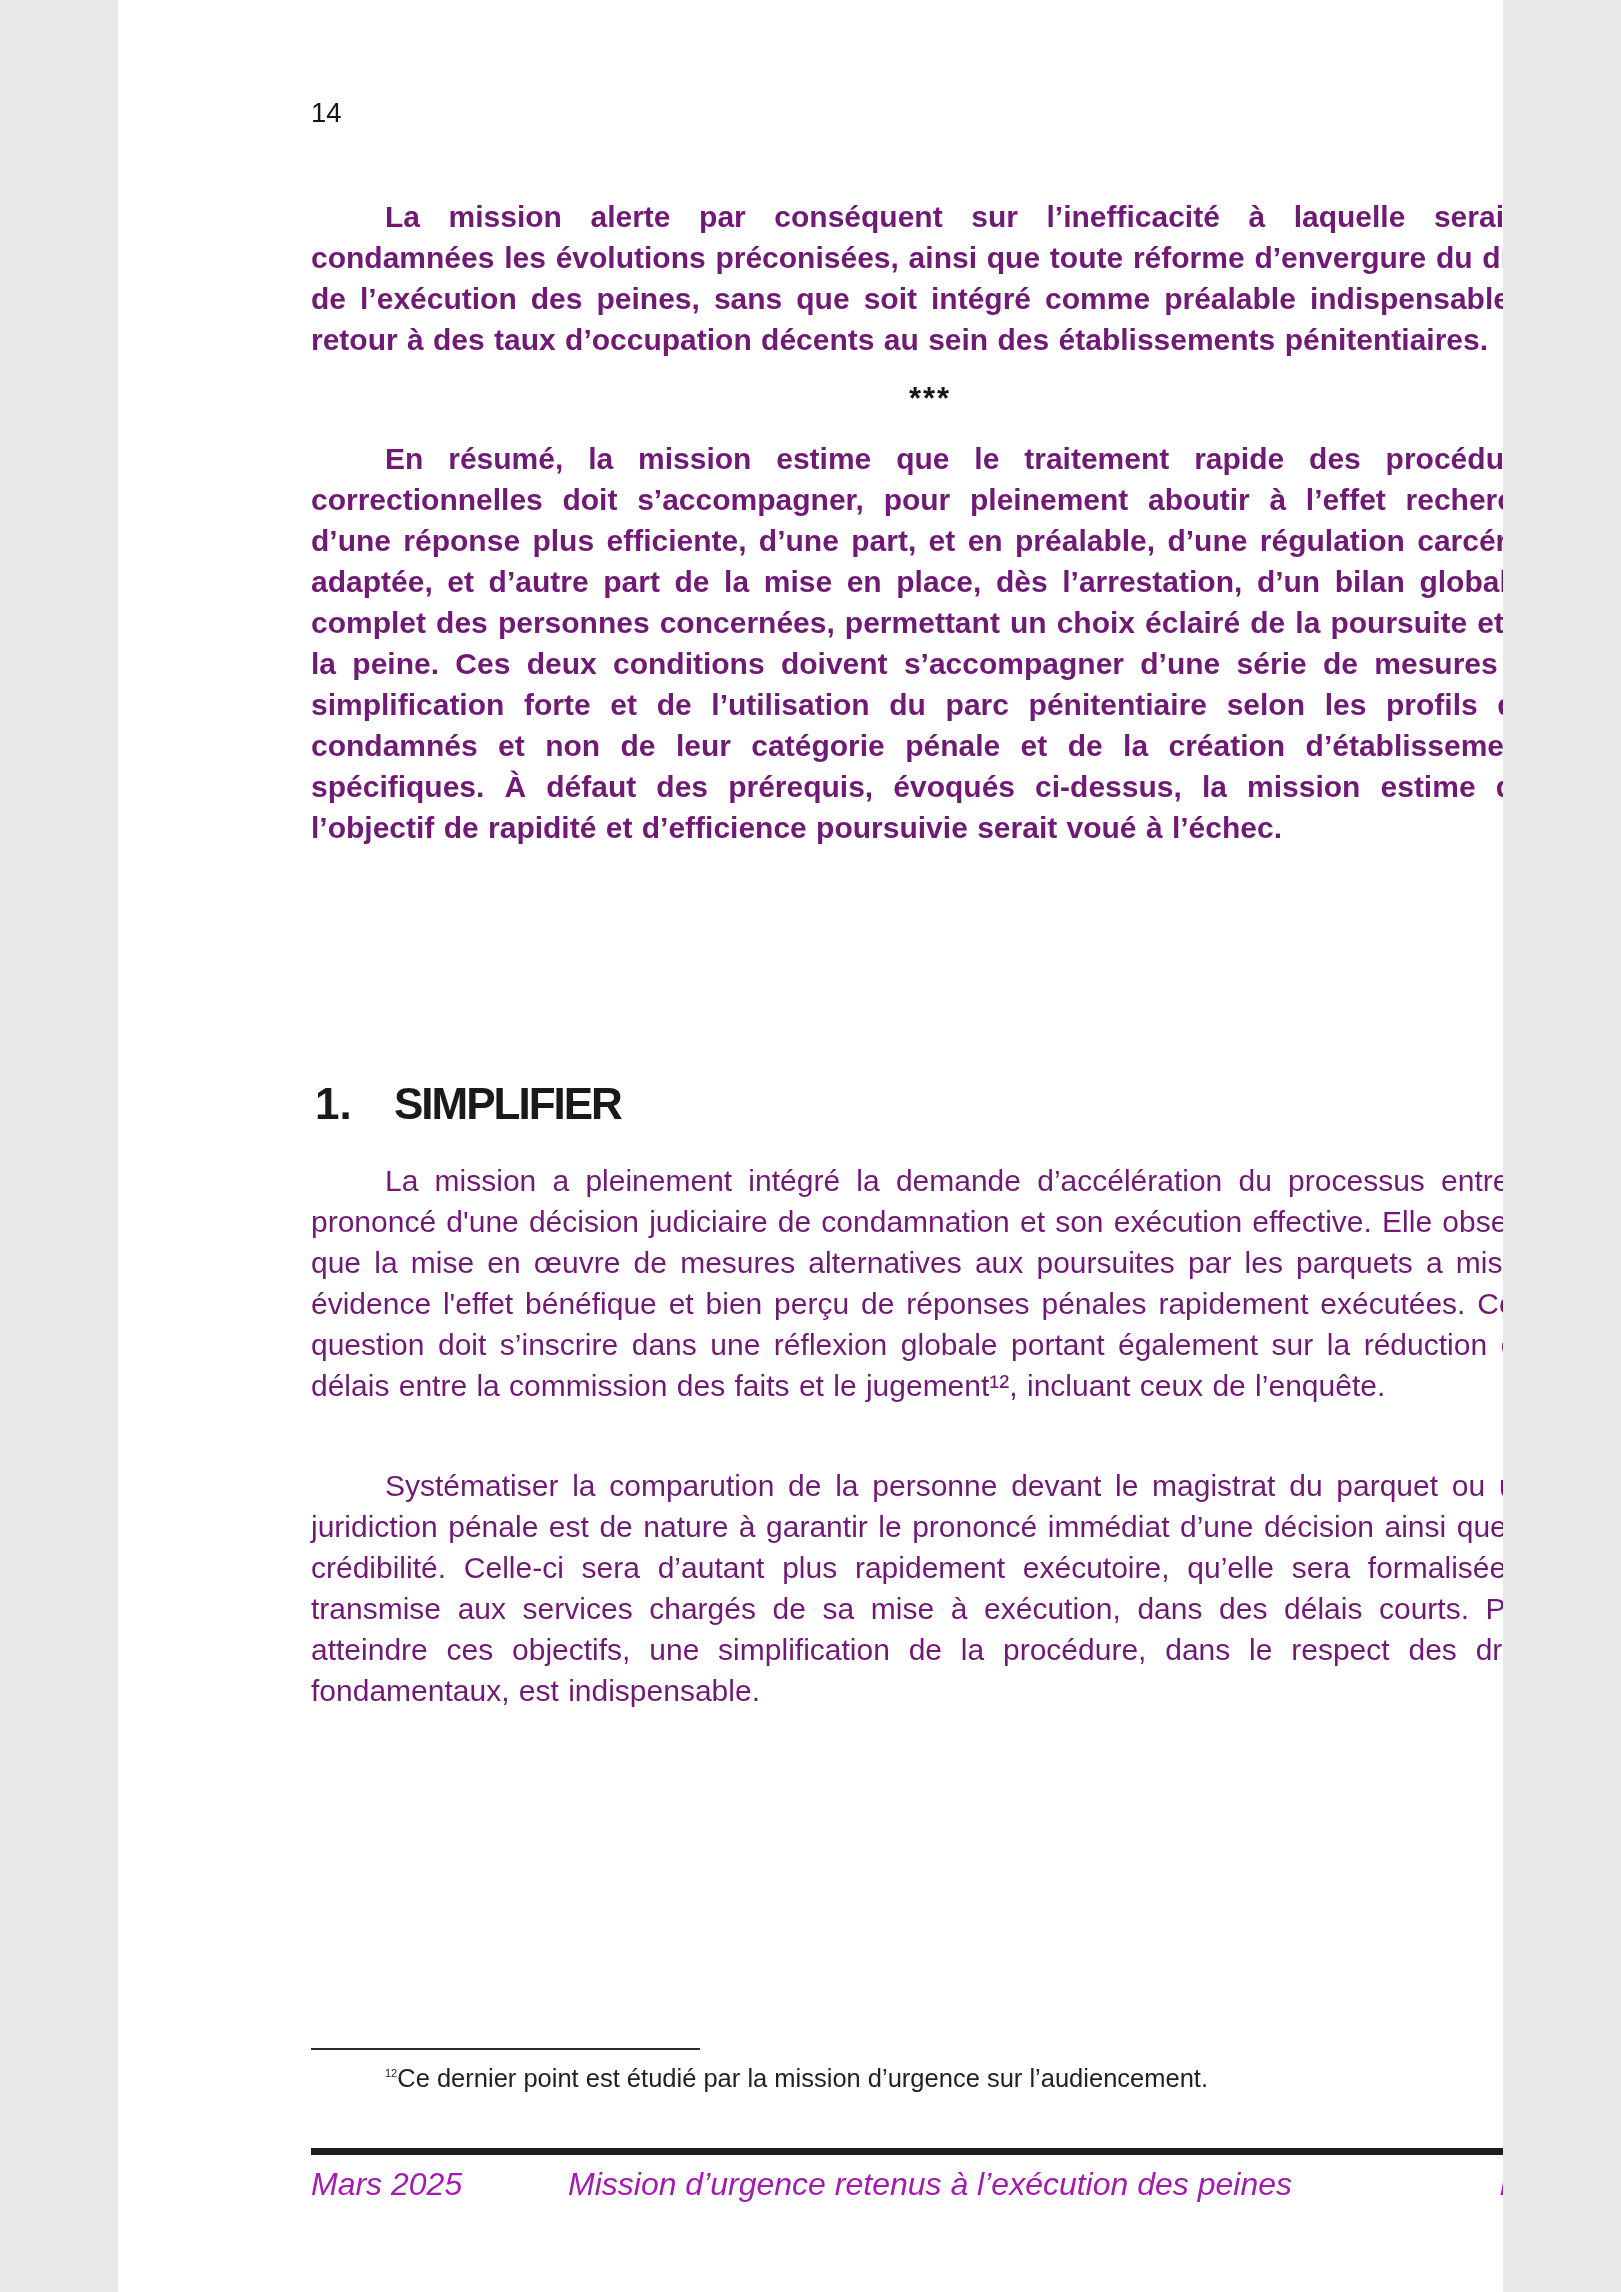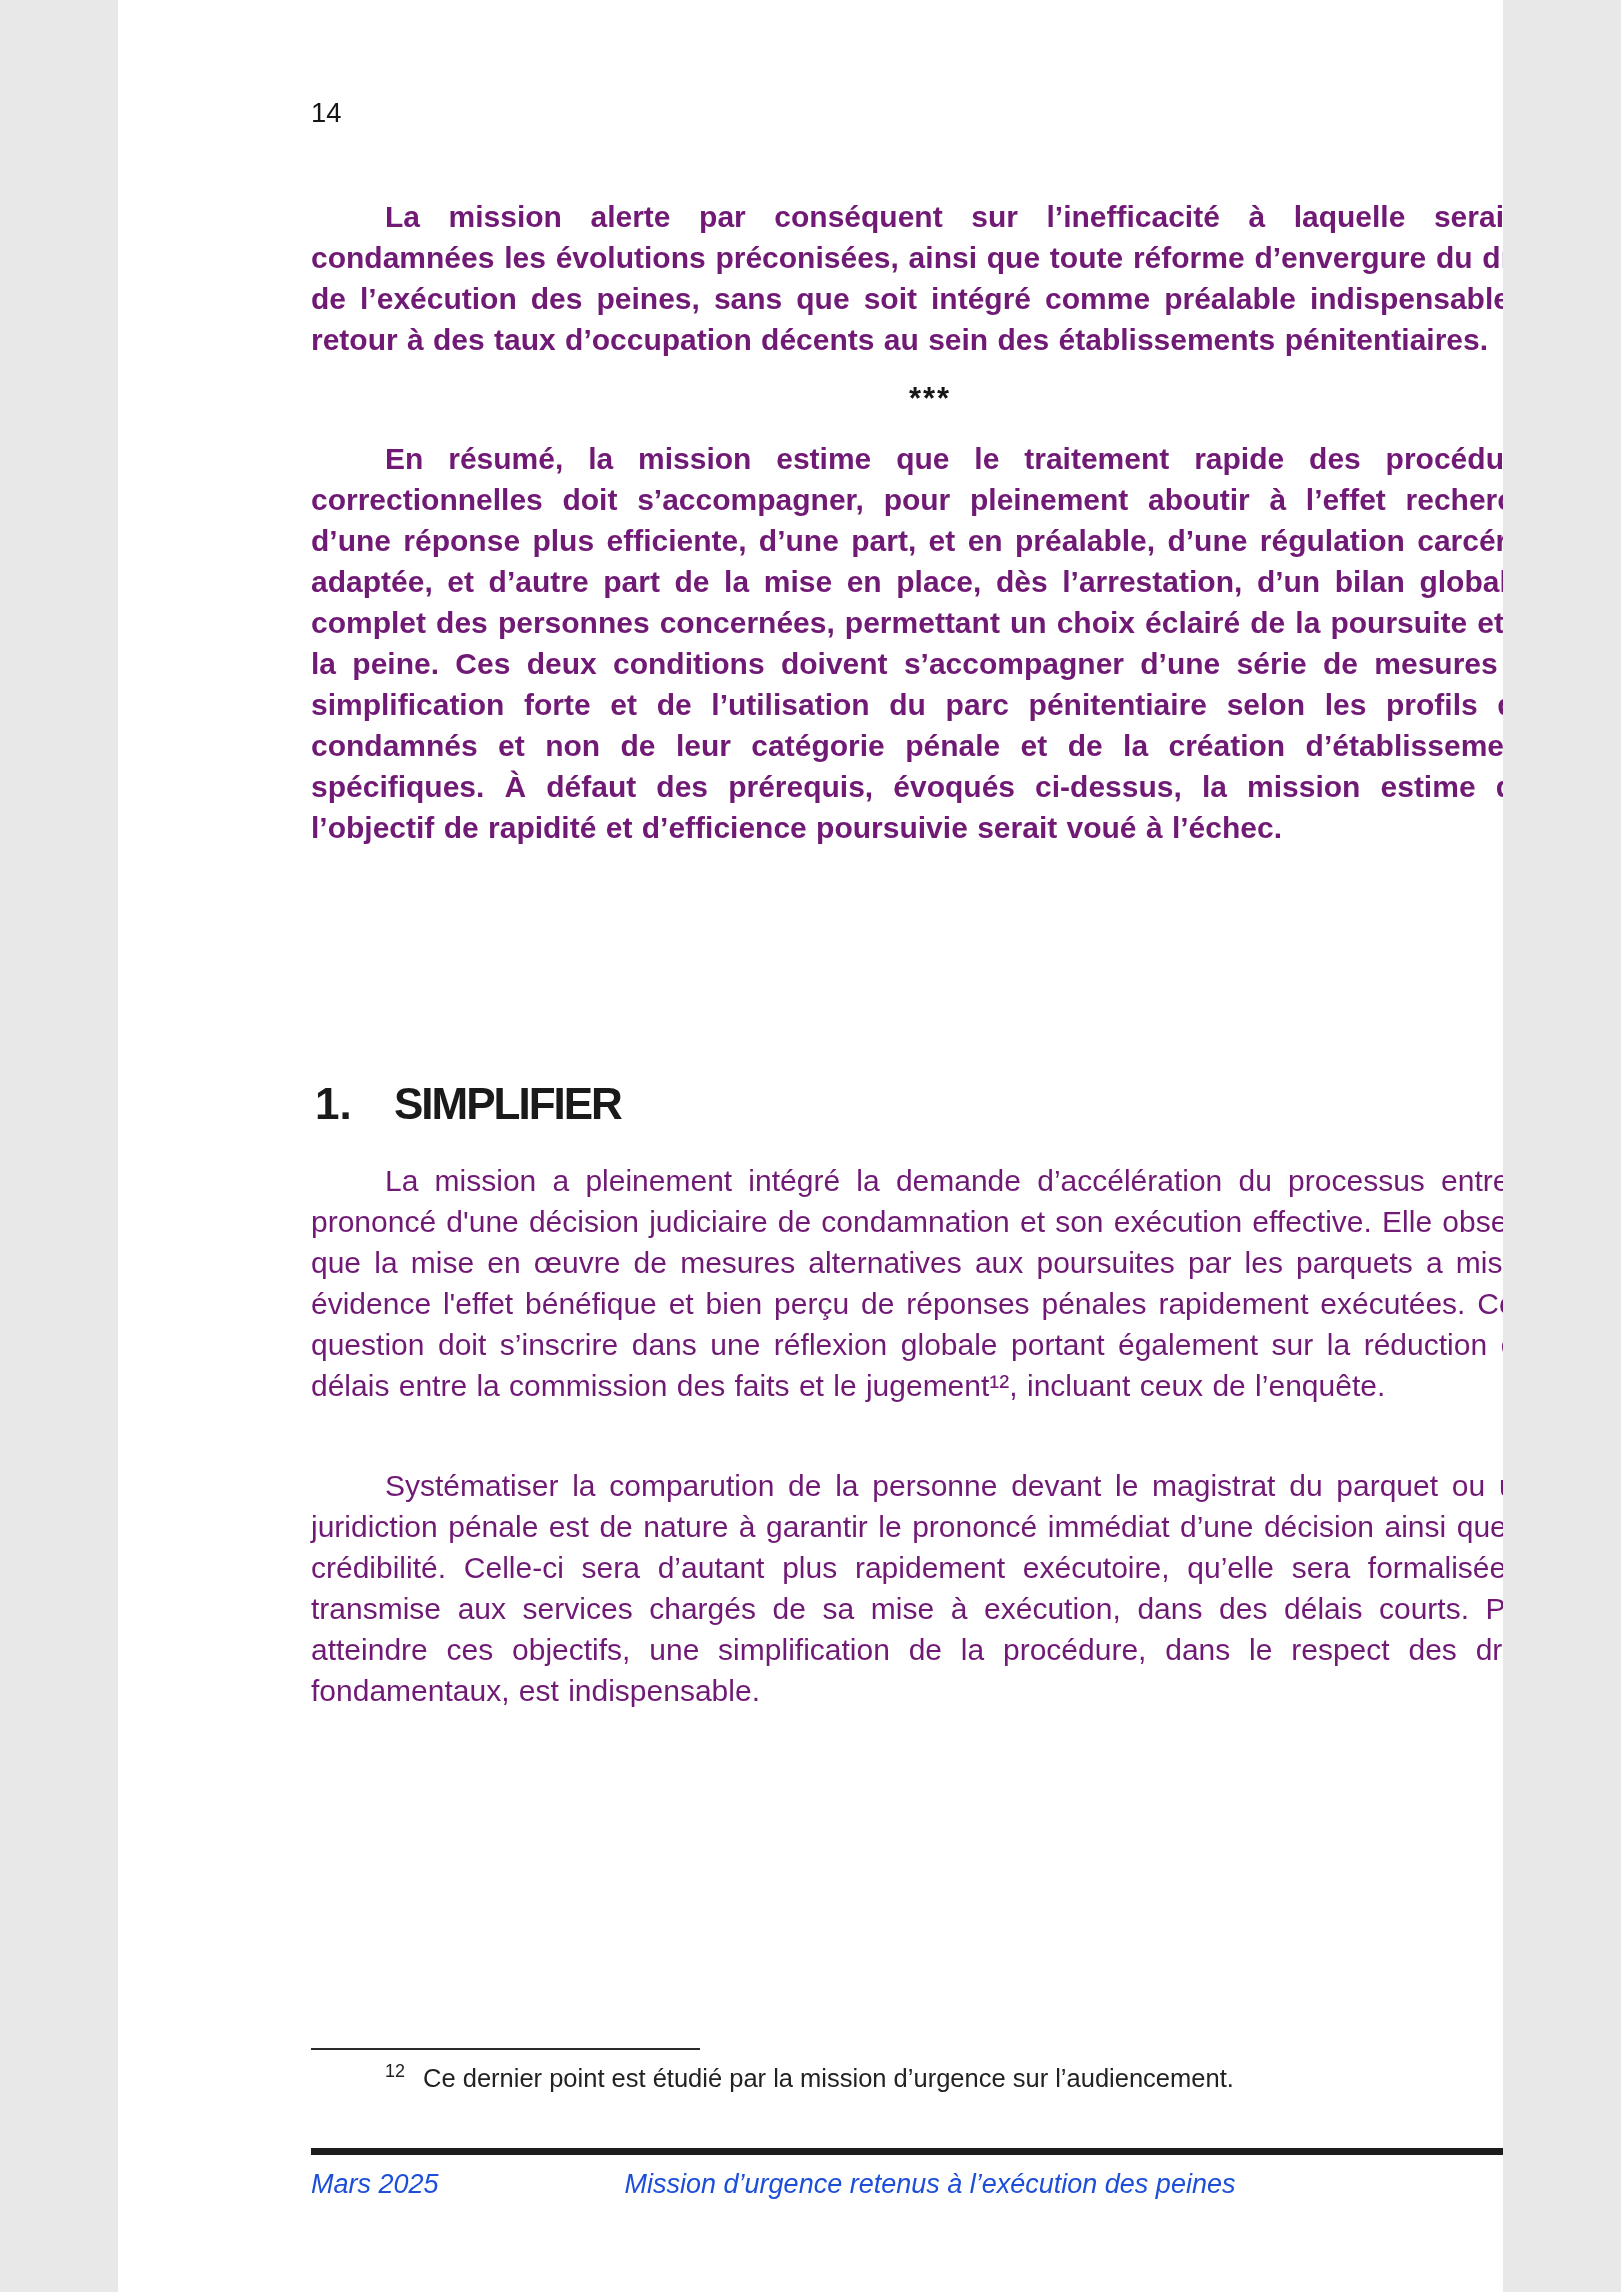--- a/index.html
+++ b/index.html
@@ -86,43 +86,43 @@
     left: 193px;
     top: 2061px;
     width: 1238px;
     margin: 0;
     font-size: 25.5px;
     line-height: 35px;
     text-indent: 74px;
     color: #222222;
   }
   .footnote .fn-marker {
-    font-size: 18px;
+    font-size: 11px;
     position: relative;
     top: -9.8px;
-    margin-right: 18px;
+    margin-right: 0;
   }
   .footer-rule {
     position: absolute;
     left: 193px;
     top: 2148px;
     width: 1238px;
     height: 6.9px;
     background: #1c1c1c;
   }
   .footer {
     position: absolute;
     left: 193px;
     top: 2164px;
     width: 1238px;
     height: 43px;
-    font-size: 27px;
+    font-size: 32px;
     line-height: 41px;
     font-style: italic;
-    color: #1d4ed8;
+    color: #a21caf;
   }
   .footer .f-left   { position: absolute; left: 0; }
   .footer .f-center { position: absolute; left: 50%; transform: translateX(-50%); white-space: nowrap; }
   .footer .f-right  { position: absolute; right: 0; }
 </style>
 </head>
 <body>
 
 <div class="page">
 

